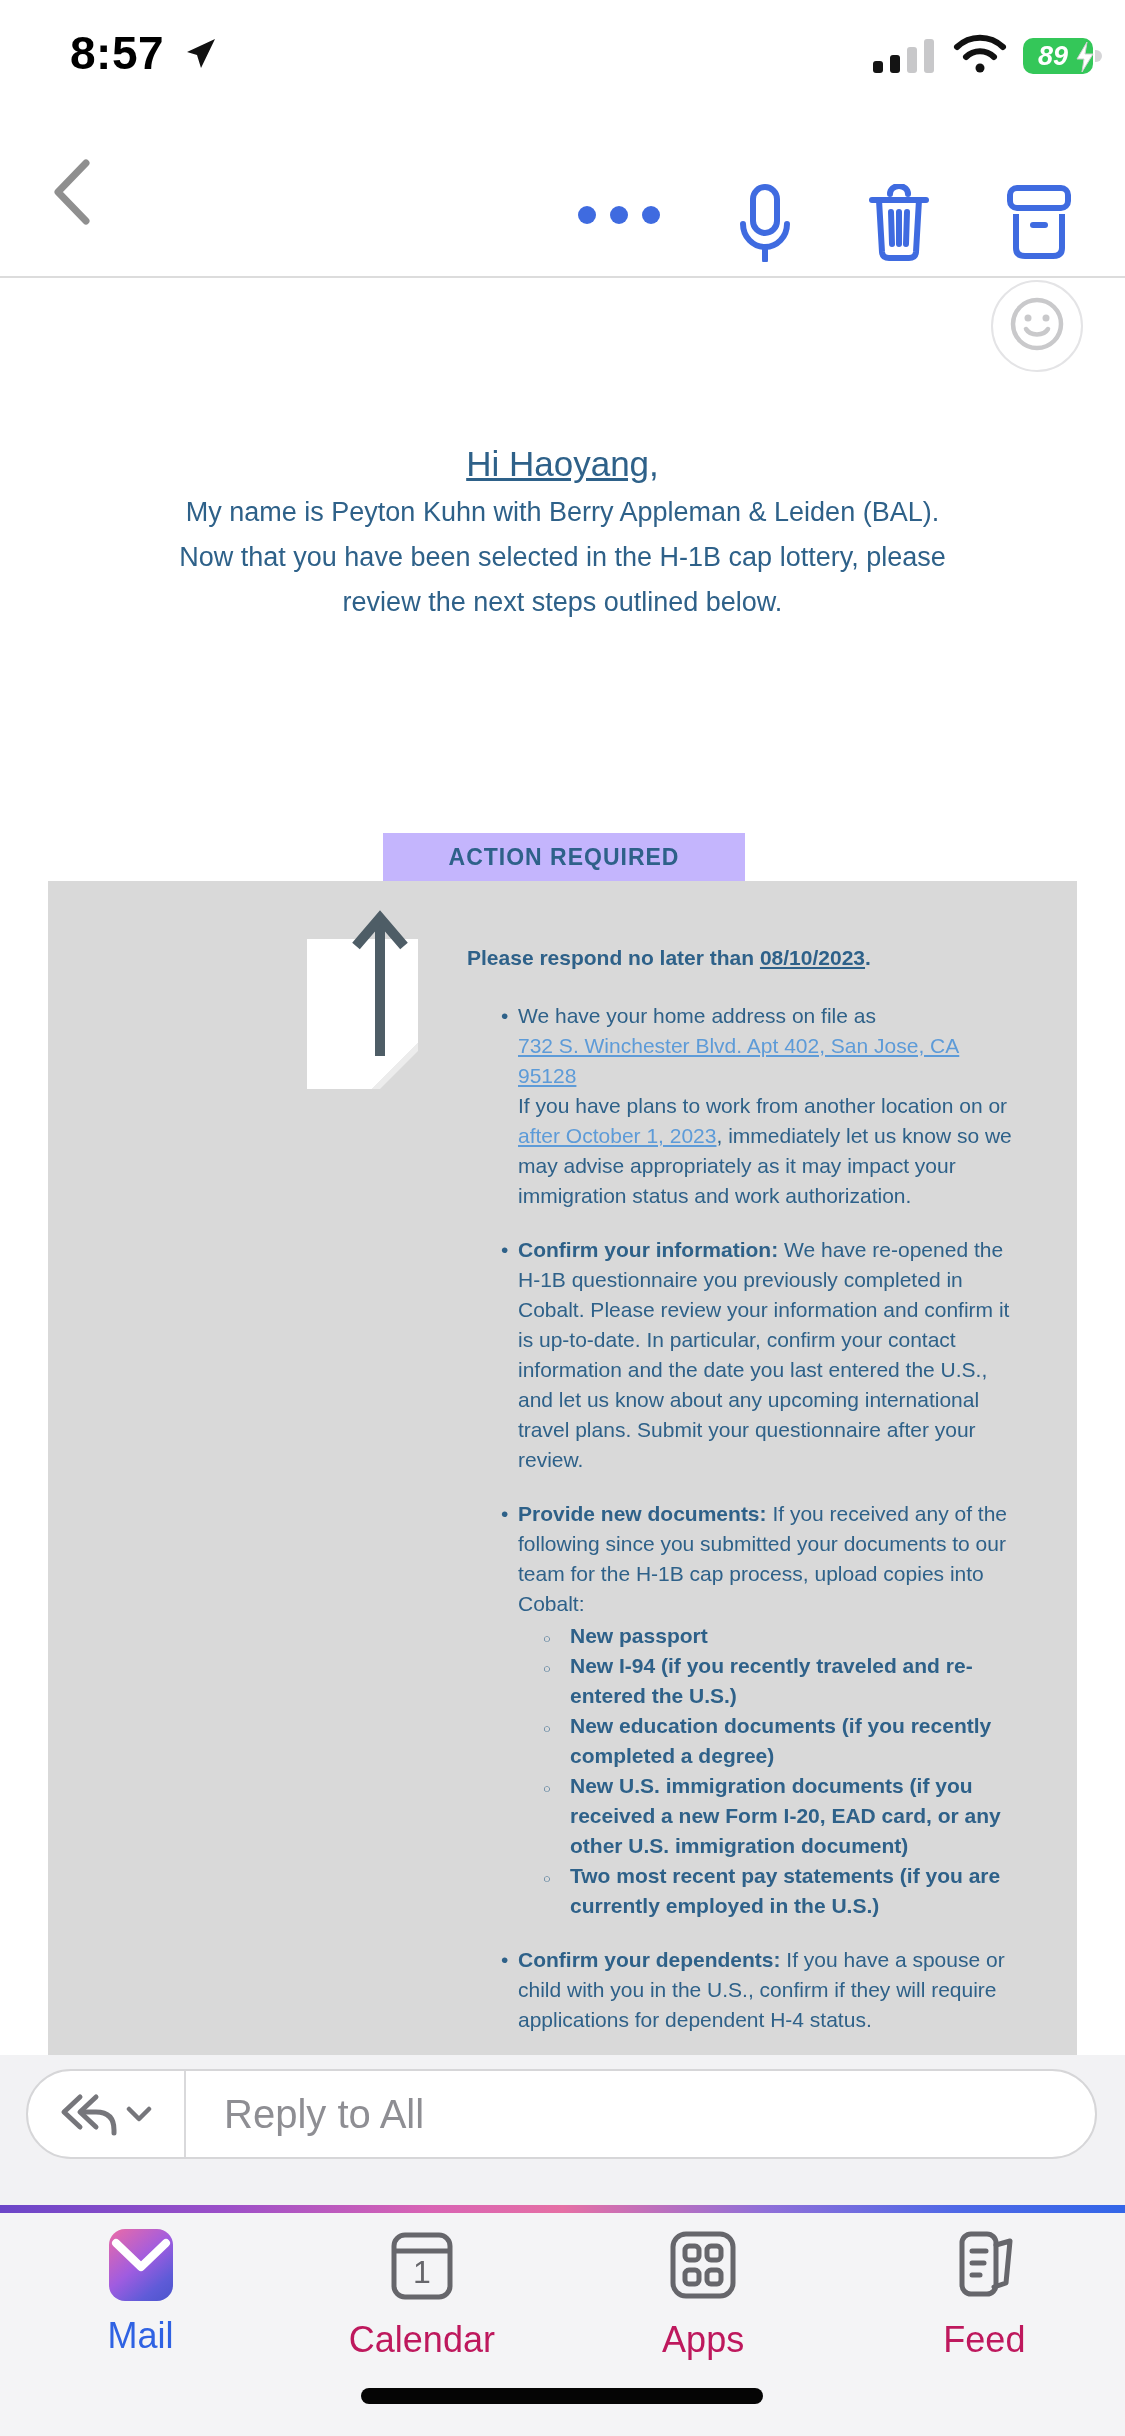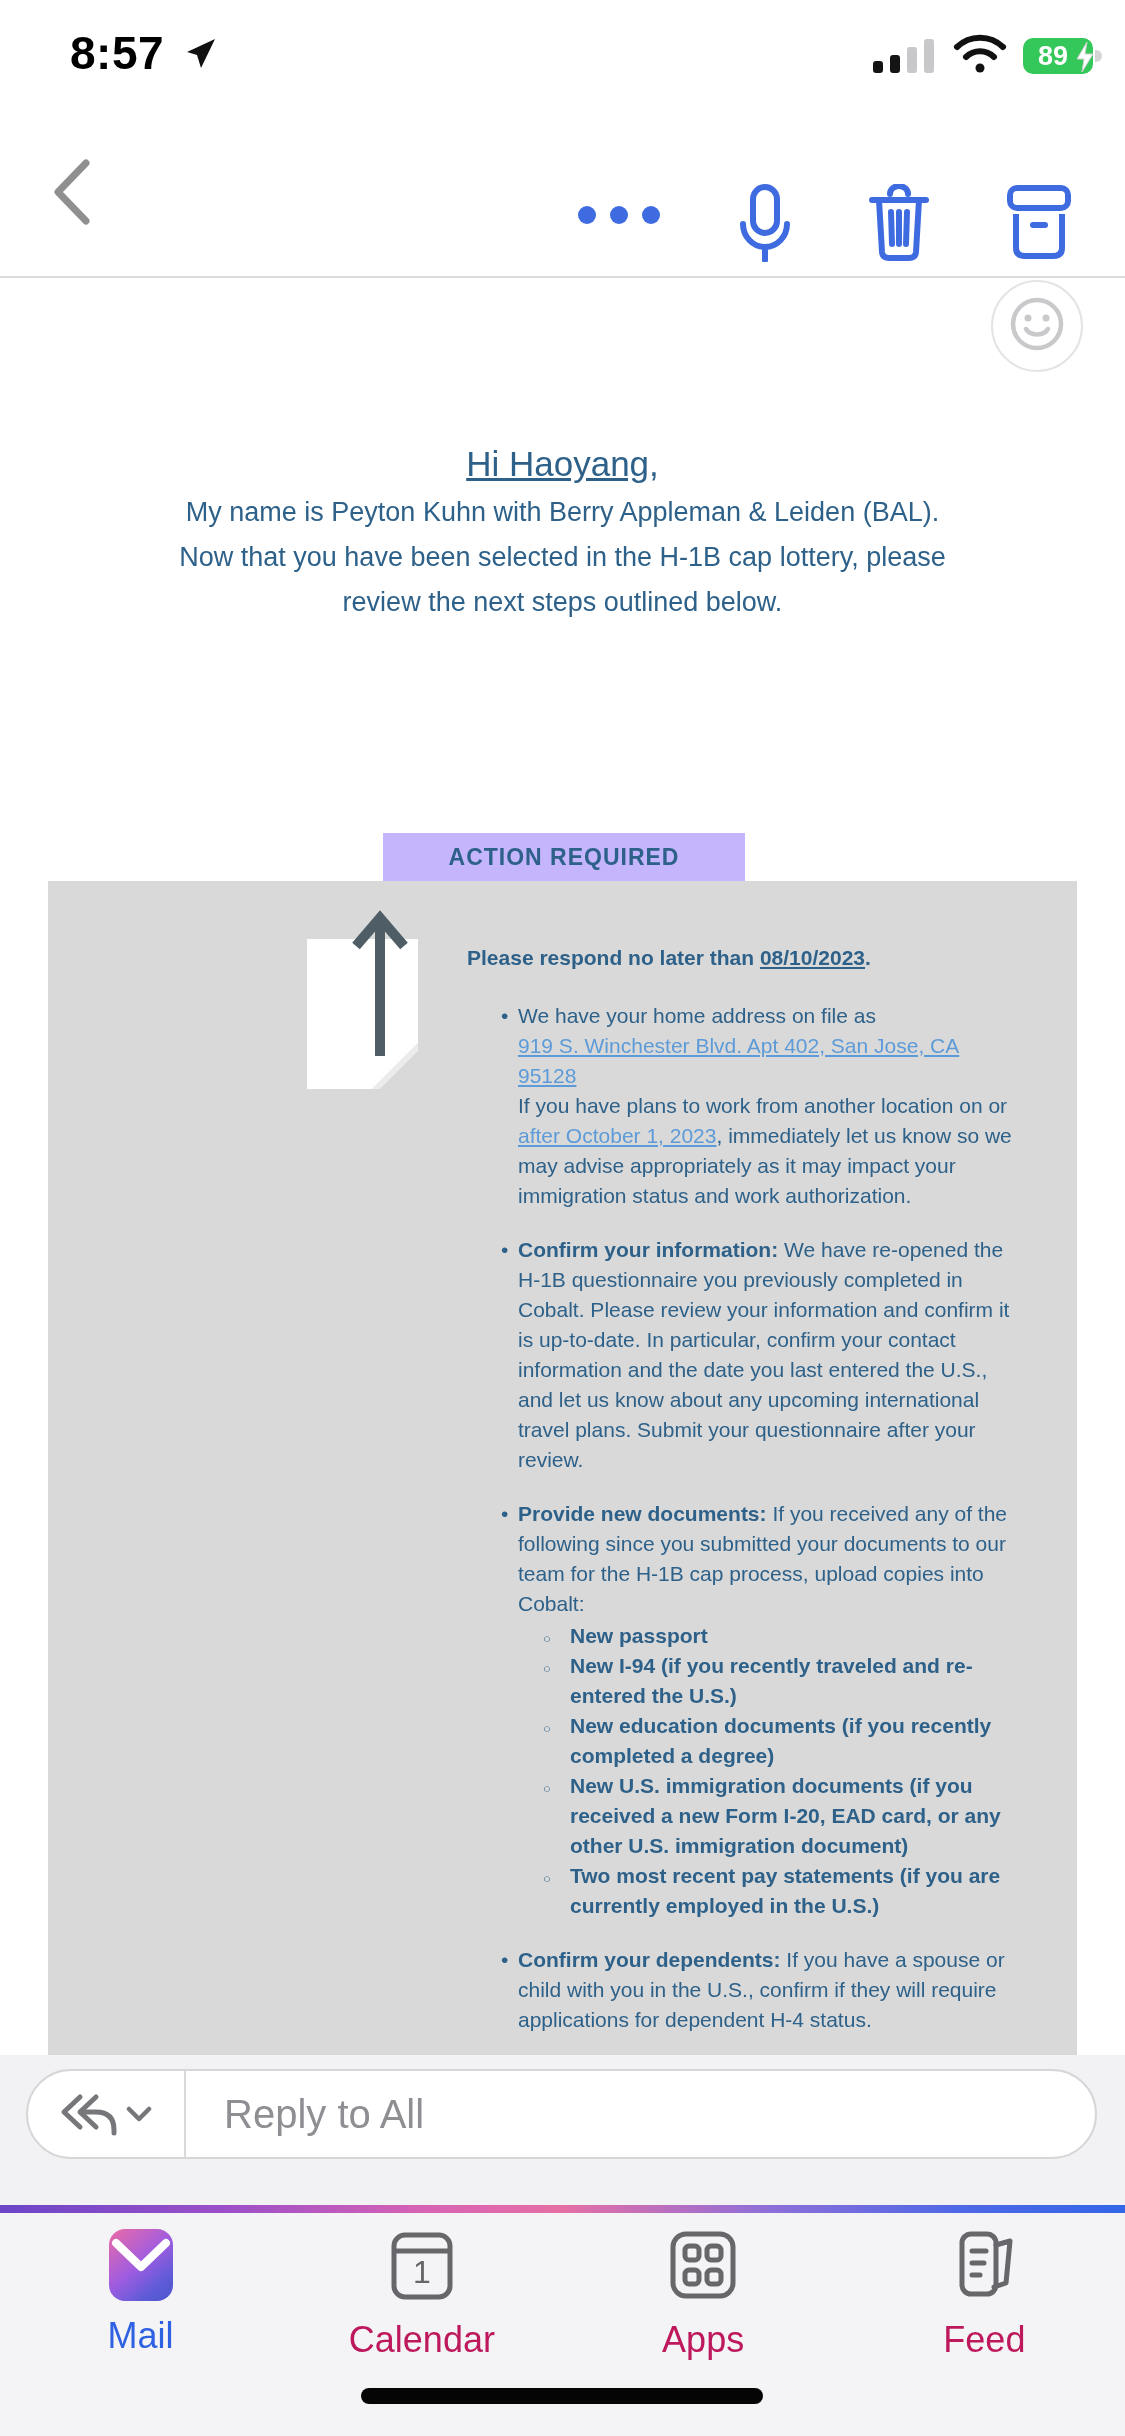--- a/index.html
+++ b/index.html
@@ -2,21 +2,21 @@
 <html><head>
 <meta charset="utf-8">
 <style>
   * { margin:0; padding:0; box-sizing:border-box; }
   html,body { width:1125px; height:2436px; background:#fff; font-family:"Liberation Sans", sans-serif; overflow:hidden; position:relative; }
 
   
   .statusbar { position:absolute; top:0; left:0; width:100%; height:100px; background:#fff; }
   .time { position:absolute; left:70px; top:26px; font-size:46px; font-weight:700; color:#000; letter-spacing:0.5px; }
   .loc { position:absolute; left:185px; top:38px; }
-  .status-right { position:absolute; right:32px; top:34px; display:flex; align-items:center; gap:16px; }
+  .status-right { position:absolute; right:32px; top:34px; display:flex; align-items:center; gap:16px;font-style:italic; }
   .battery { position:relative; width:70px; height:36px; background:#34c759; border-radius:10px; display:flex; align-items:center; justify-content:center; }
   .battery .pct { color:#fff; font-size:27px; font-weight:700; margin-right:10px; }
   .battery .bolt { position:absolute; right:-2px; top:4px; }
   .battery .cap { position:absolute; right:-9px; top:12px; width:7px; height:12px; background:#d5d5d7; border-radius:0 6px 6px 0; }
 
   
   .toolbar { position:absolute; top:100px; left:0; width:100%; height:178px; background:#fff; border-bottom:2px solid #dcdcdc; }
   .back { position:absolute; left:52px; top:58px; width:40px; height:68px; cursor:pointer; }
   .tb-ic { position:absolute; top:84px; }
   .tb-dots { left:576px; top:104px; }
@@ -175,21 +175,21 @@
     </span>
 
     <div class="email-text">
       <div class="deadline">
         <span>Please respond no later than </span><a class="lnk-dark">08/10/2023</a><span>.</span>
       </div>
 
       <ul class="main">
         <li>
           <span>We have your home address on file as</span><br>
-          <a class="lnk"><span>919 S. Winchester Blvd. Apt 402, San Jose, CA</span><br><span>95128</span></a><br>
+          <a class="lnk"><span>732 S. Winchester Blvd. Apt 402, San Jose, CA</span><br><span>95128</span></a><br>
           <span>If you have plans to work from another location on or </span><a class="lnk">after October 1, 2023</a><span>, immediately let us know so we may advise appropriately as it may impact your immigration status and work authorization.</span>
         </li>
 
         <li>
           <b>Confirm your information:</b><span> We have re-opened the H-1B questionnaire you previously completed in Cobalt. Please review your information and confirm it is up-to-date. In particular, confirm your contact information and the date you last entered the U.S., and let us know about any upcoming international travel plans. Submit your questionnaire after your review.</span>
         </li>
 
         <li>
           <b>Provide new documents:</b><span> If you received any of the following since you submitted your documents to our team for the H-1B cap process, upload copies into Cobalt:</span>
           <ul class="sub">

